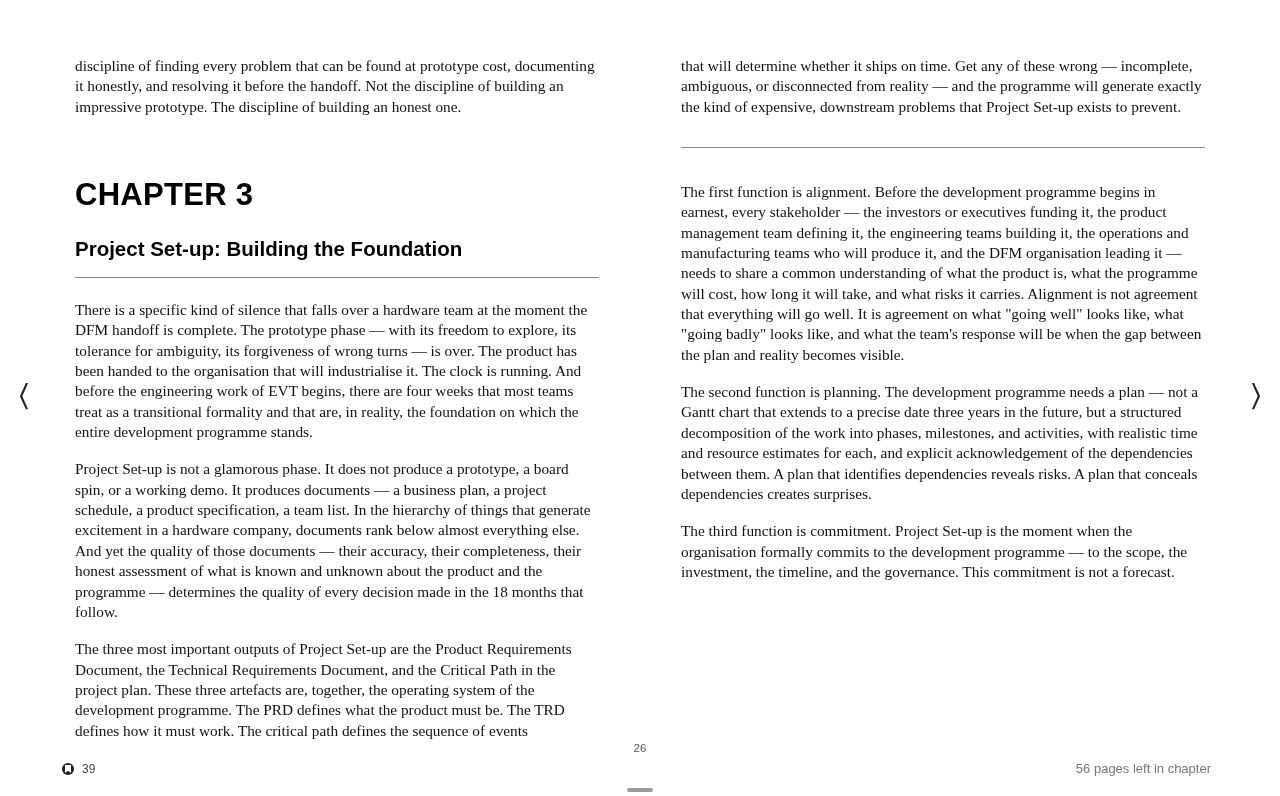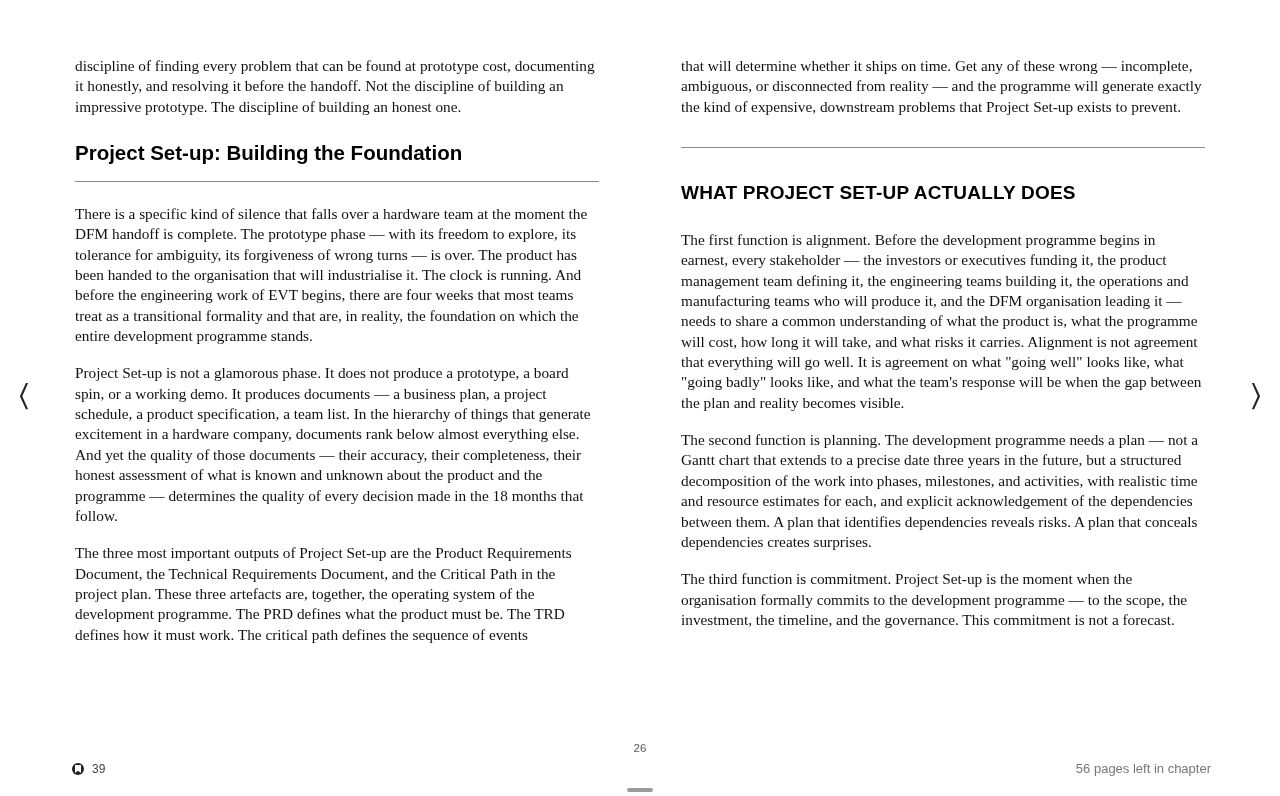--- a/index.html
+++ b/index.html
@@ -99,21 +99,21 @@
     line-height: 1;
     cursor: pointer;
     user-select: none;
   }
   .nav-prev { left: 19px; }
   .nav-next { right: 19px; }
 
   
   .footer-left {
     position: absolute;
-    left: 72px;
+    left: 62px;
     bottom: 20px;
     display: flex;
     align-items: center;
     gap: 8px;
     font-family: "Liberation Sans", sans-serif;
     font-size: 12px;
     color: #444;
   }
   .bookmark-icon {
     width: 12px;
@@ -171,34 +171,34 @@
 <div class="reader">
 
   <div class="nav-arrow nav-prev">〈</div>
   <div class="nav-arrow nav-next">〉</div>
 
   <div class="columns">
 
     <div class="col col-left">
       <p class="para">discipline of finding every problem that can be found at prototype cost, documenting it honestly, and resolving it before the handoff. Not the discipline of building an impressive prototype. The discipline of building an honest one.</p>
 
+      <h1 class="chapter-label">CHAPTER 3</h1>
       <h2 class="chapter-title">Project Set-up: Building the Foundation</h2>
       <hr class="rule">
 
       <p class="para">There is a specific kind of silence that falls over a hardware team at the moment the DFM handoff is complete. The prototype phase — with its freedom to explore, its tolerance for ambiguity, its forgiveness of wrong turns — is over. The product has been handed to the organisation that will industrialise it. The clock is running. And before the engineering work of EVT begins, there are four weeks that most teams treat as a transitional formality and that are, in reality, the foundation on which the entire development programme stands.</p>
       <p class="para">Project Set-up is not a glamorous phase. It does not produce a prototype, a board spin, or a working demo. It produces documents — a business plan, a project schedule, a product specification, a team list. In the hierarchy of things that generate excitement in a hardware company, documents rank below almost everything else. And yet the quality of those documents — their accuracy, their completeness, their honest assessment of what is known and unknown about the product and the programme — determines the quality of every decision made in the 18 months that follow.</p>
       <p class="para">The three most important outputs of Project Set-up are the Product Requirements Document, the Technical Requirements Document, and the Critical Path in the project plan. These three artefacts are, together, the operating system of the development programme. The PRD defines what the product must be. The TRD defines how it must work. The critical path defines the sequence of events</p>
     </div>
 
     <div class="col col-right">
       <p class="para">that will determine whether it ships on time. Get any of these wrong — incomplete, ambiguous, or disconnected from reality — and the programme will generate exactly the kind of expensive, downstream problems that Project Set-up exists to prevent.</p>
 
       <hr class="rule-right">
 
-      <h3 class="section-head">WHAT PROJECT SET-UP ACTUALLY DOES</h3>
 
       <p class="para">The first function is alignment. Before the development programme begins in earnest, every stakeholder — the investors or executives funding it, the product management team defining it, the engineering teams building it, the operations and manufacturing teams who will produce it, and the DFM organisation leading it — needs to share a common understanding of what the product is, what the programme will cost, how long it will take, and what risks it carries. Alignment is not agreement that everything will go well. It is agreement on what "going well" looks like, what "going badly" looks like, and what the team's response will be when the gap between the plan and reality becomes visible.</p>
       <p class="para">The second function is planning. The development programme needs a plan — not a Gantt chart that extends to a precise date three years in the future, but a structured decomposition of the work into phases, milestones, and activities, with realistic time and resource estimates for each, and explicit acknowledgement of the dependencies between them. A plan that identifies dependencies reveals risks. A plan that conceals dependencies creates surprises.</p>
       <p class="para">The third function is commitment. Project Set-up is the moment when the organisation formally commits to the development programme — to the scope, the investment, the timeline, and the governance. This commitment is not a forecast.</p>
     </div>
 
   </div>
 
   <div class="footer-left">
     <span class="bookmark-icon"></span>

